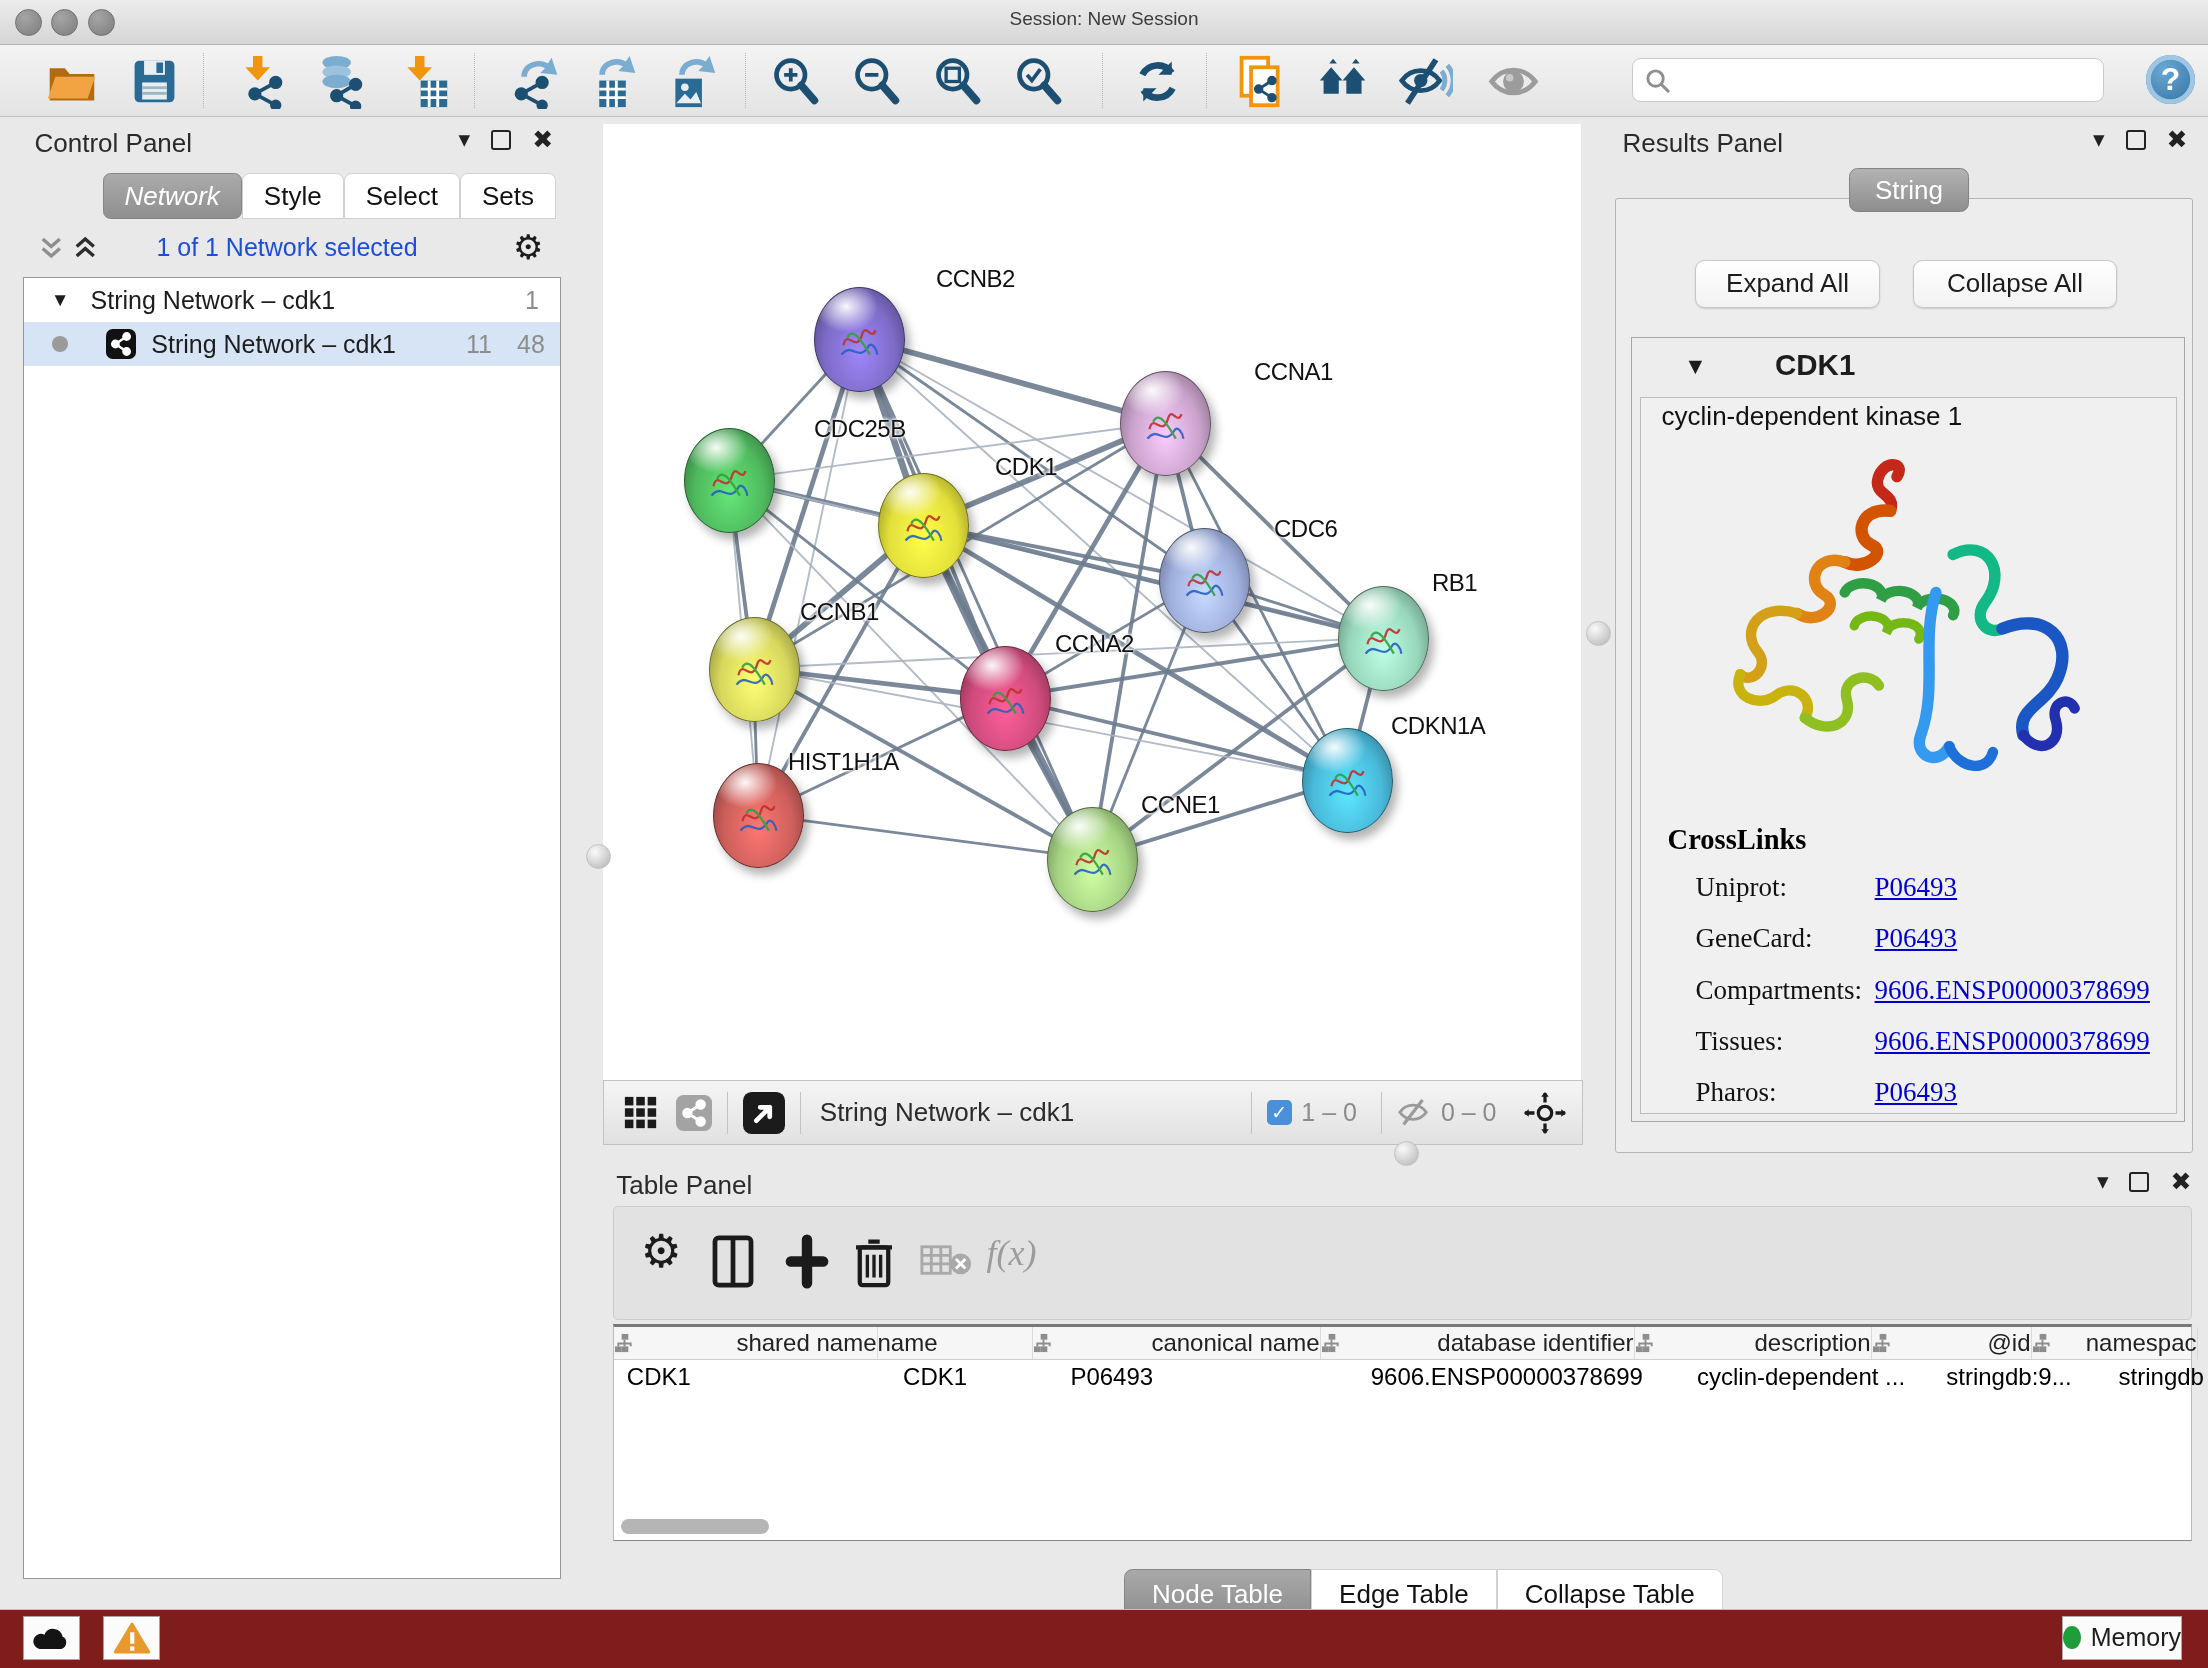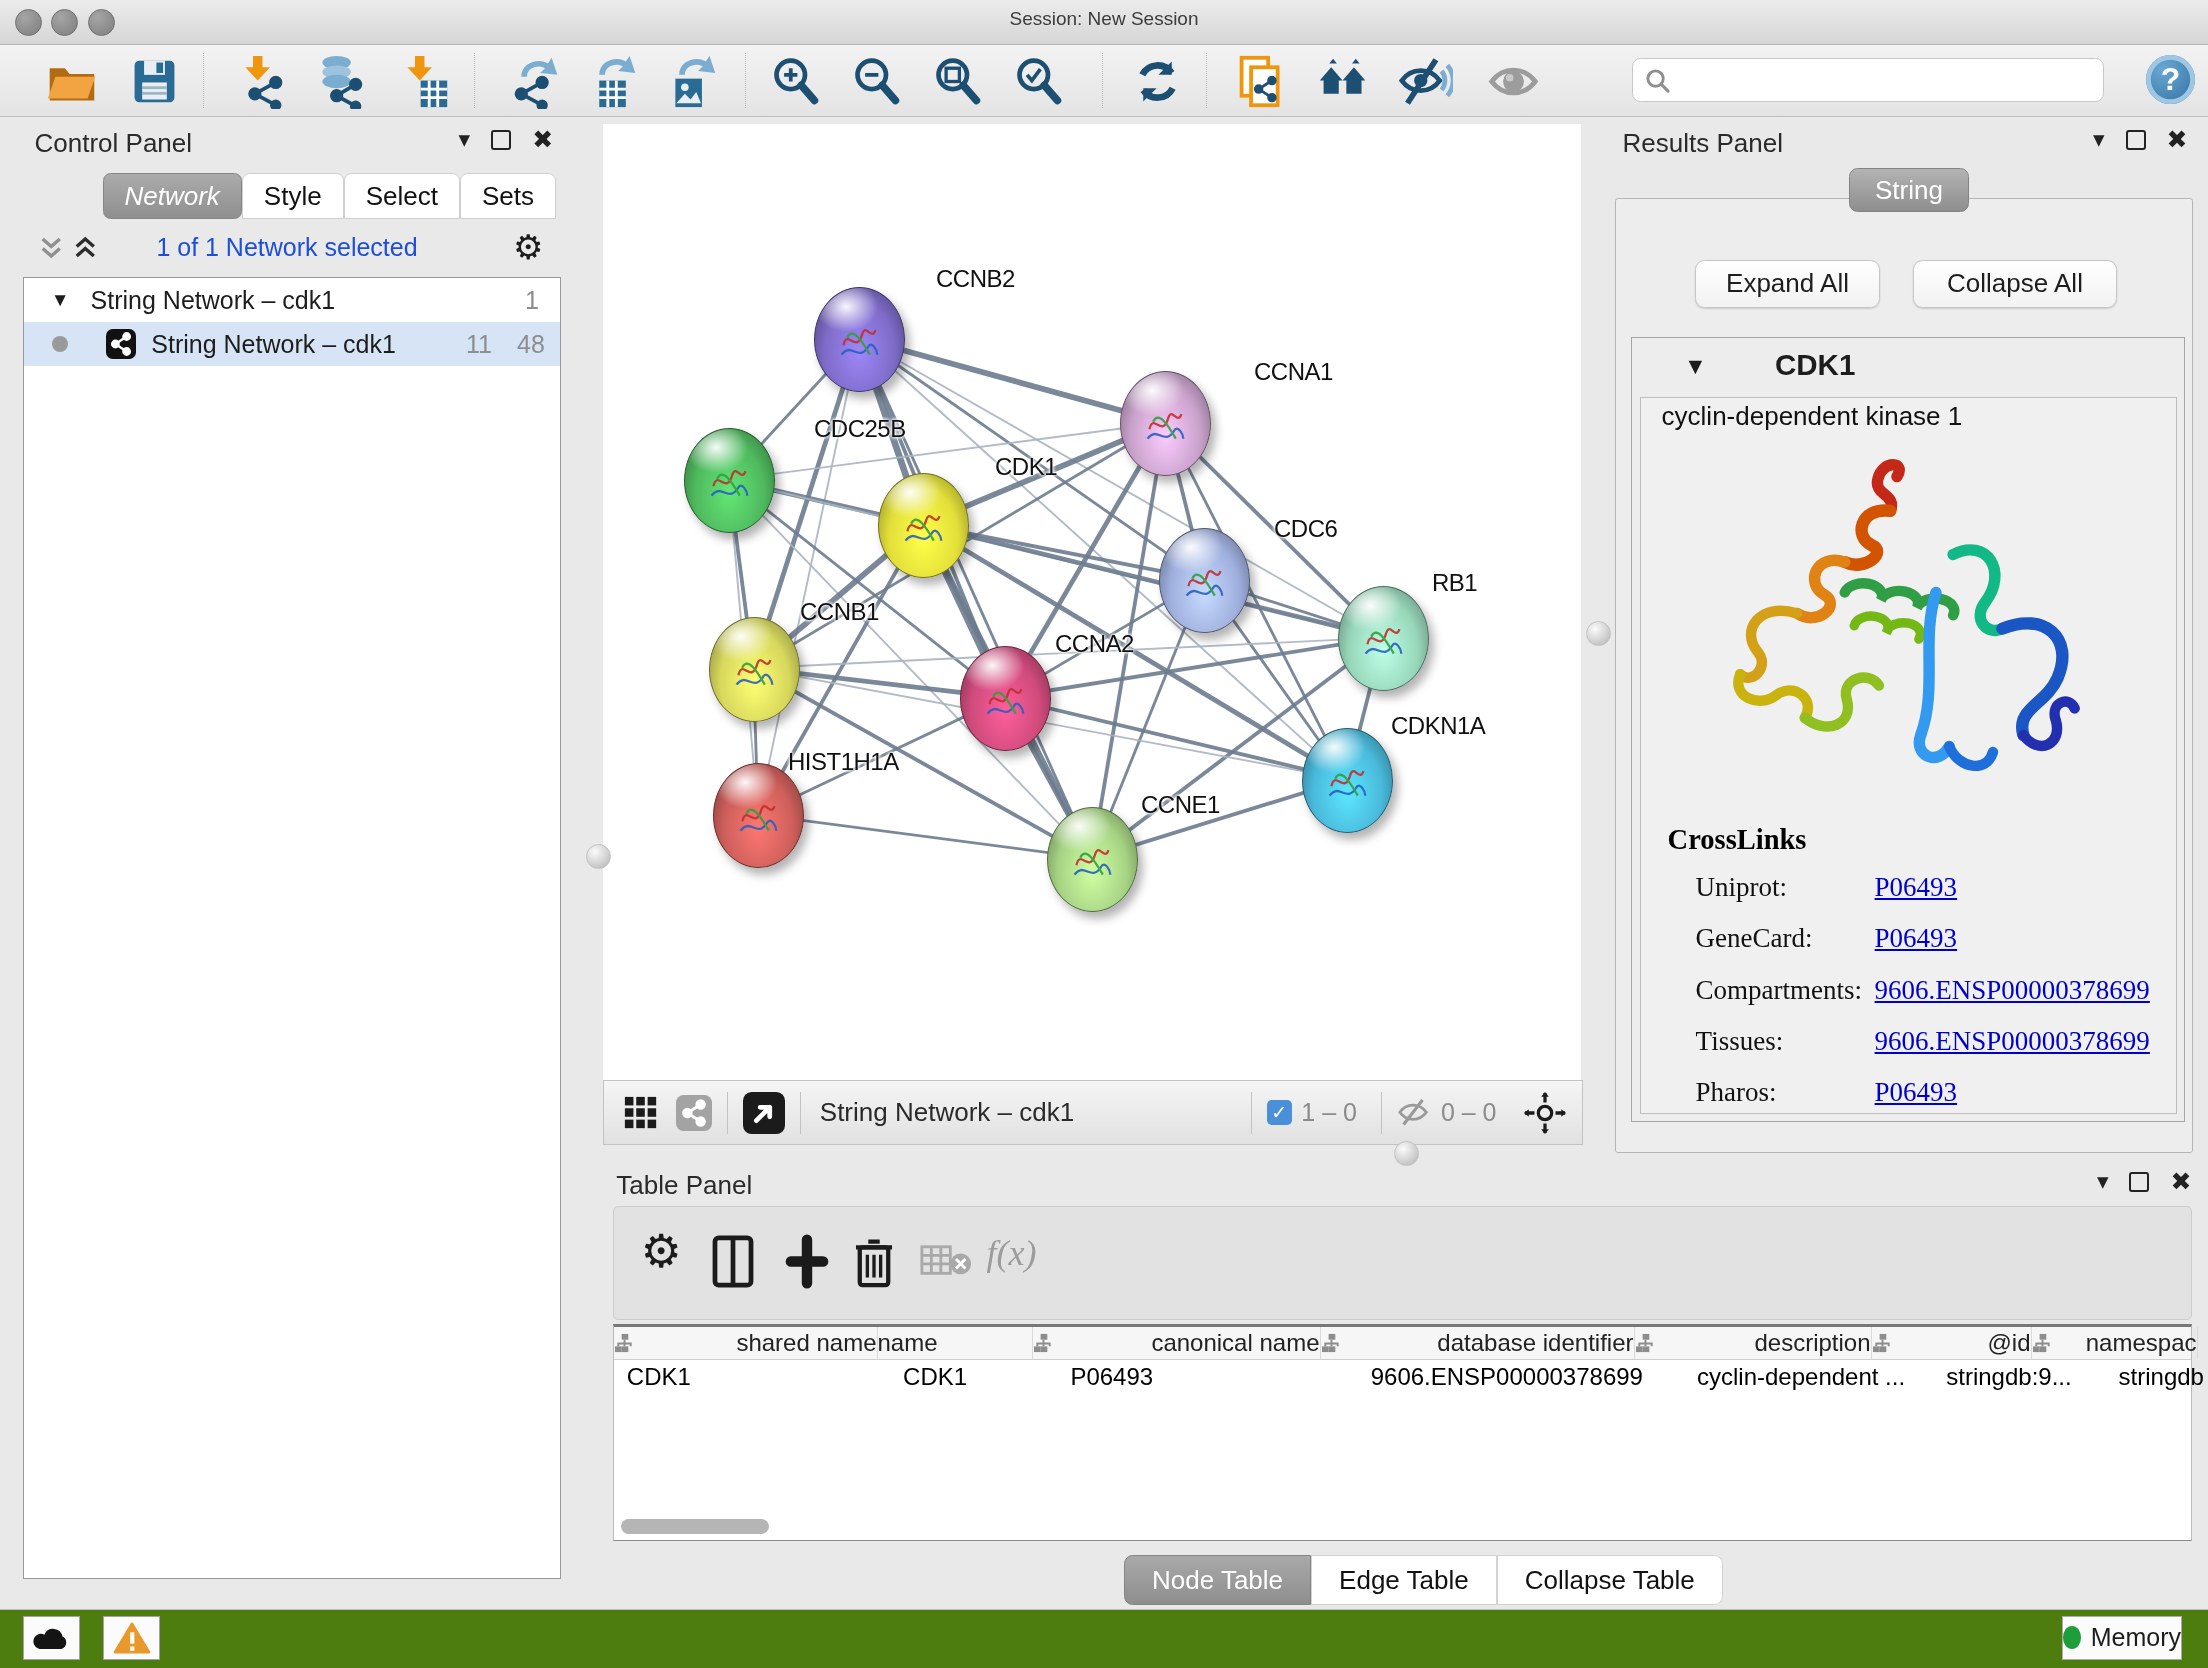--- a/index.html
+++ b/index.html
@@ -87,27 +87,27 @@
   .tpi{position:absolute;top:27px;}
   .fx{font-family:"Liberation Serif","DejaVu Serif",serif;font-style:italic;font-size:36px;color:#9c9c9c;}
   .tgrid{position:absolute;left:9.5px;top:162px;width:1577px;height:213px;background:#fff;
     border-top:3.8px solid #787878;border-bottom:1px solid #8a8a8a;border-left:1px solid #bbb;border-right:1px solid #bbb;}
   .thead{display:flex;height:32px;background:#f6f6f6;border-bottom:1px solid #cfcfcf;}
   .th{display:flex;align-items:center;justify-content:space-between;gap:7.6px;font-size:24px;color:#222;
       border-right:1px solid #dadada;overflow:hidden;white-space:nowrap;}
   .trowdata{display:flex;height:34px;}
   .td{font-size:24px;color:#000;padding-left:13.3px;display:flex;align-items:center;overflow:hidden;white-space:nowrap;}
   .hscroll{position:absolute;left:7.6px;bottom:5.7px;width:148px;height:15px;border-radius:7.6px;background:#b5b5b5;}
-  .ttabs{position:absolute;left:521px;top:393px;display:flex;}
+  .ttabs{position:absolute;left:521px;top:407px;display:flex;}
   .ttab{font-size:26px;padding:8.6px 27px;background:#fff;border:1px solid #d2d2d2;color:#111;}
   .ttab:first-child{border-radius:8.6px 0 0 8.6px;}
   .ttab:last-child{border-radius:0 8.6px 8.6px 0;}
   .ttab.active{background:linear-gradient(#a9a9a9,#8e8e8e);color:#fff;border-color:#858585;}
   
-  .statusbar{position:absolute;left:0;top:1609px;width:2208px;height:59px;background:#4d7c0f;
+  .statusbar{position:absolute;left:0;top:1609px;width:2208px;height:59px;background:#7f1d1d;
     border-top:1px solid #c0c0c0;}
   .sbtn{position:absolute;top:5.7px;width:55px;height:42px;background:#fbfbfb;border:1.9px solid #a2a2a2;
     display:flex;align-items:center;justify-content:center;}
   .membtn{position:absolute;left:2062px;top:5.7px;width:118px;height:42px;background:#fbfbfb;
     border:1.9px solid #ababab;display:flex;align-items:center;justify-content:center;gap:9.5px;font-size:25px;}
   .memdot{width:23px;height:23px;border-radius:50%;background:#1f9d3a;}
   .split-dot{position:absolute;width:23px;height:23px;border-radius:50%;border:1px solid #c2c2c2;
     background:radial-gradient(circle at 35% 30%,#fafafa,#c4c4c4 75%,#b0b0b0);}
 </style>
 </head>

